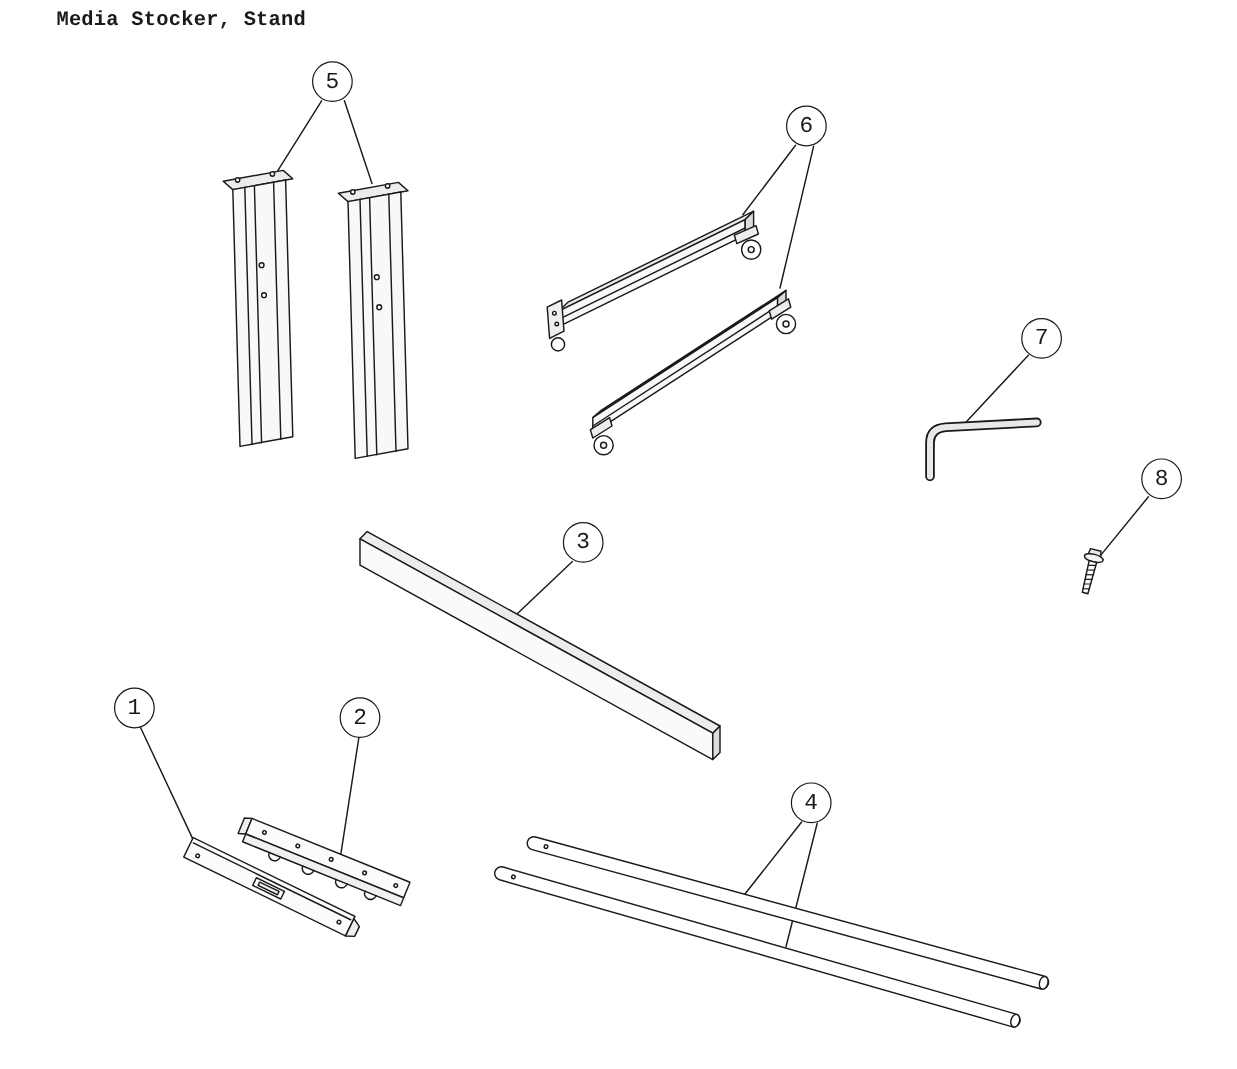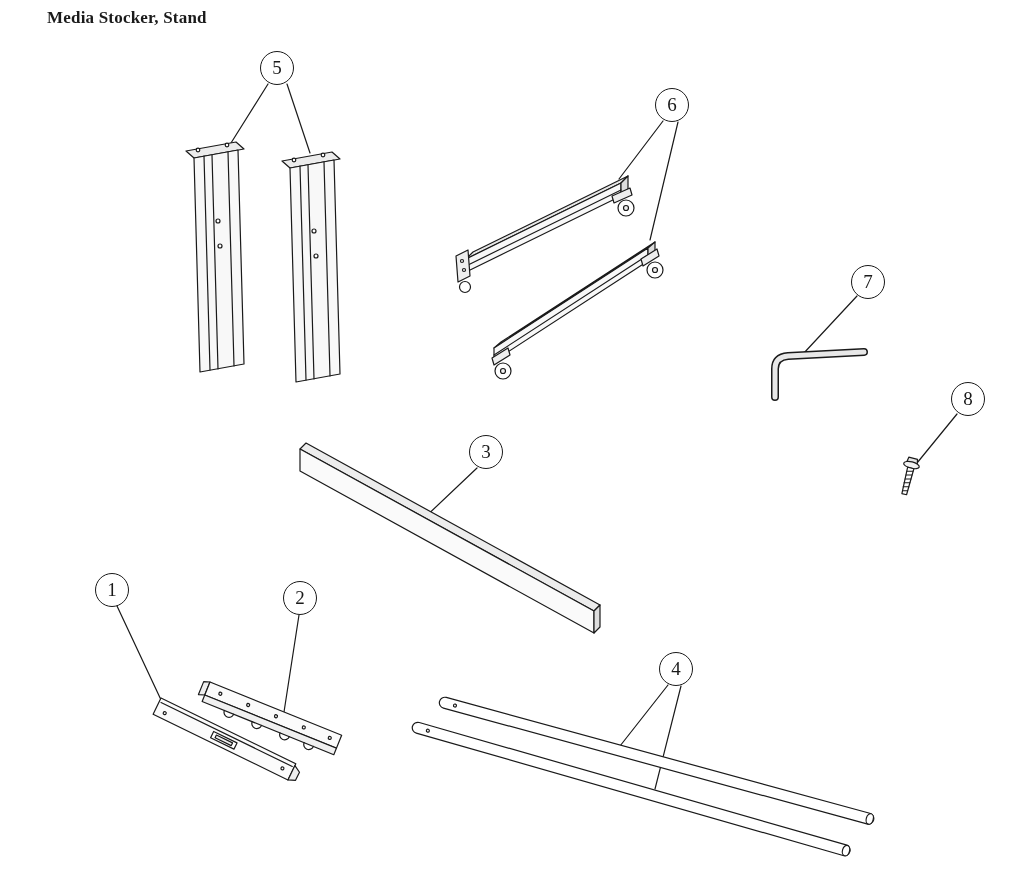--- a/index.html
+++ b/index.html
@@ -4,21 +4,21 @@
 <style>
   :root{
     --background:#ffffff;
     --line:#1a1a1a;
   }
   html,body{margin:0;padding:0;background:#e9e9e9;}
   .stage{
     position:relative;
     width:1031px;height:891px;
     background:var(--background);
-    font-family:Liberation Serif, serif;
+    font-family:Liberation Mono, monospace;
     overflow:hidden;
     margin:0 auto;
   }
   .diagram-title{
     position:absolute;
     left:47px;top:8px;
     font-size:17px;
     font-weight:bold;
     color:var(--line);
     letter-spacing:.2px;

